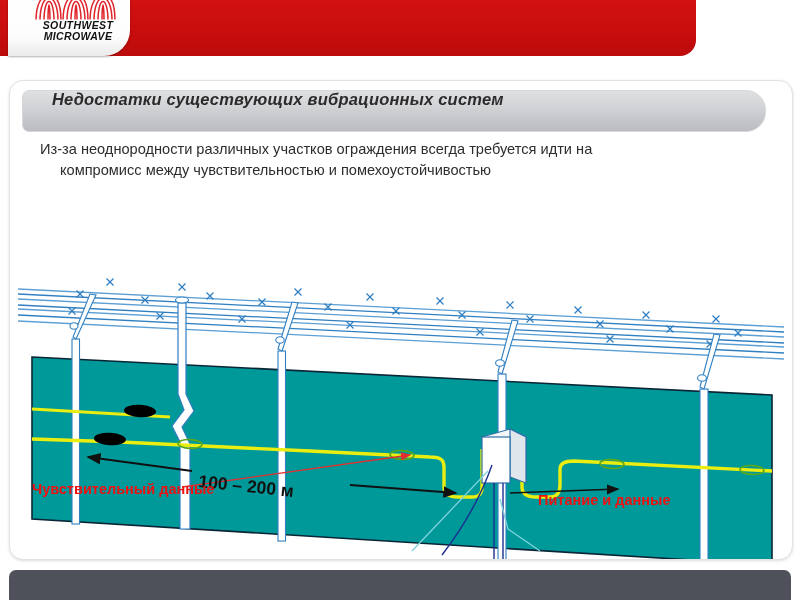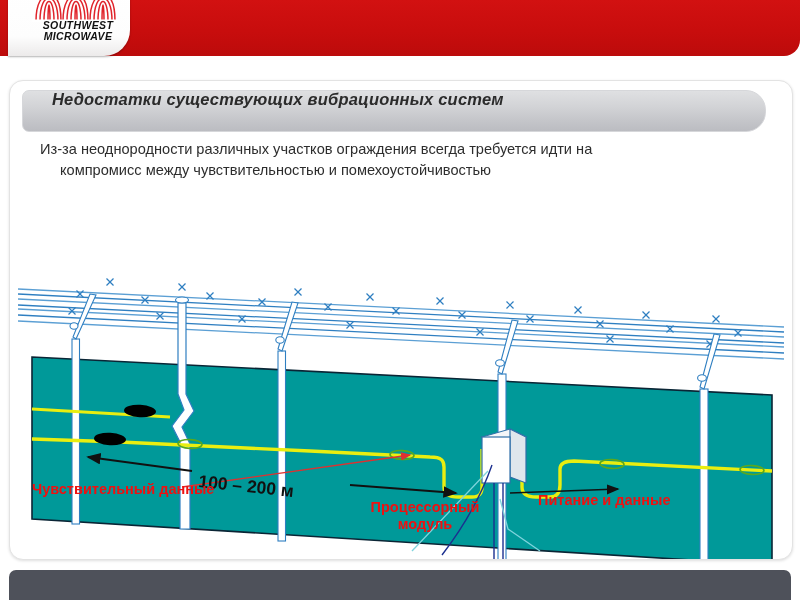--- a/index.html
+++ b/index.html
@@ -6,21 +6,21 @@
   body{
     width:800px;height:600px;
     background:#ffffff;
     font-family:"Liberation Sans", sans-serif;
     overflow:hidden;
     position:relative;
   }
 
   
   #header-band{
-    position:absolute;left:0;top:0;width:800px;height:56px;
+    position:absolute;left:0;top:0;width:696px;height:56px;
     background:linear-gradient(180deg,#d21111 0%,#c80d0d 55%,#bc0b0b 100%);
     border-bottom-right-radius:16px;
   }
   #logo-plate{
     position:absolute;left:8px;top:-14px;width:122px;height:70px;
     background:linear-gradient(180deg,#ffffff 0%,#fdfdfd 72%,#eceaea 100%);
     border-bottom-right-radius:26px;border-top-right-radius:4px;
     box-shadow:0 1px 2px rgba(0,0,0,.30);
   }
   #logo-mark{position:absolute;left:24px;top:6px;width:86px;height:30px;}
@@ -309,22 +309,18 @@
     <line x1="172" y1="288" x2="400" y2="256" stroke="#e03030" stroke-width="1.3" marker-end="url(#ah-red)"></line>
     <path d="M432,356 C452,330 470,300 482,266" stroke="#1b2f8f" stroke-width="1.4" fill="none"></path>
     <line x1="402" y1="352" x2="478" y2="272" stroke="#7fd4dd" stroke-width="1.3"></line>
     <path d="M530,352 L498,330 L490,300" stroke="#7fd4dd" stroke-width="1.3" fill="none"></path>
 
     <text x="188" y="288" transform="rotate(6 188 288)" font-family="Liberation Sans, sans-serif" font-size="17.5" font-weight="bold" fill="#111111">100 – 200 м</text>
   </svg>
 
   <div class="lbl-red" style="left:22px;top:400px;">Чувствительный данные</div>
 
-  <div class="lbl-red" style="left:350px;top:418px;text-align:center;width:130px;">
-    <div>Процессорный</div>
-    <div>модуль</div>
-  </div>
 
   <div class="lbl-red" style="left:528px;top:411px;">Питание и данные</div>
 
 </div>
 
 <div id="footer-bar"></div>
 
 </body></html>

